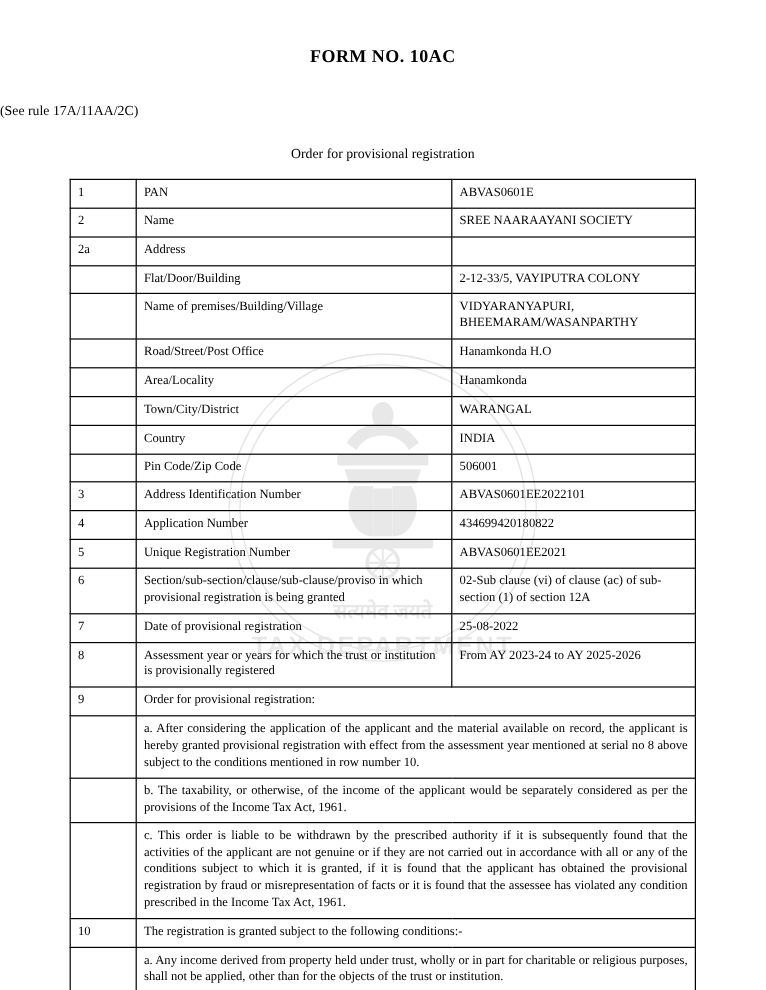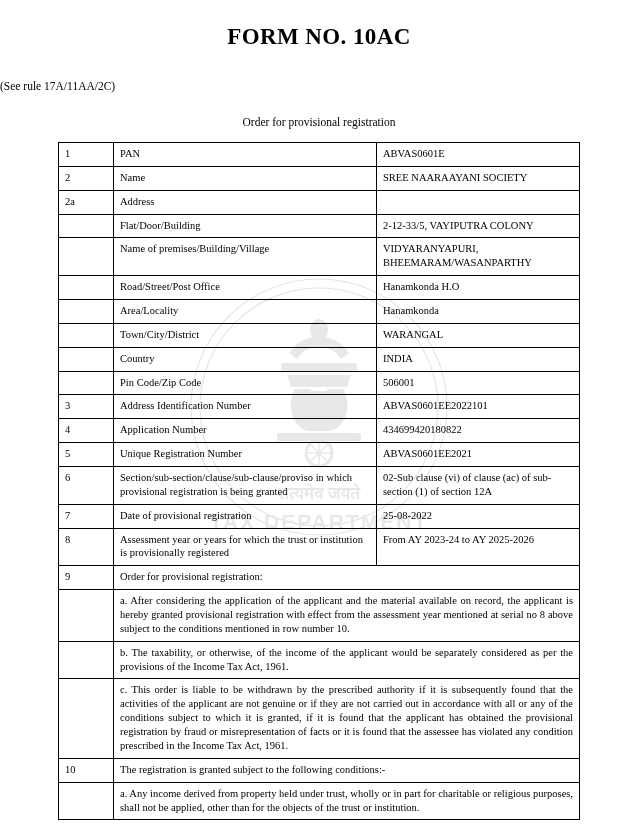--- a/index.html
+++ b/index.html
@@ -36,24 +36,24 @@
   }
   .watermark svg {
     opacity: 0.22;
   }
   .content {
     position: relative;
     z-index: 2;
   }
   .form-title {
     text-align: center;
-    font-size: 23px;
+    font-size: 15px;
     font-weight: bold;
     letter-spacing: 0.4px;
-    margin-top: 24px;
+    margin-top: 40px;
   }
   .rule-ref {
     text-align: left;
     font-size: 11.5px;
     margin-top: 30px;
   }
   .order-sub {
     text-align: center;
     font-size: 11.5px;
     margin-top: 24px;

